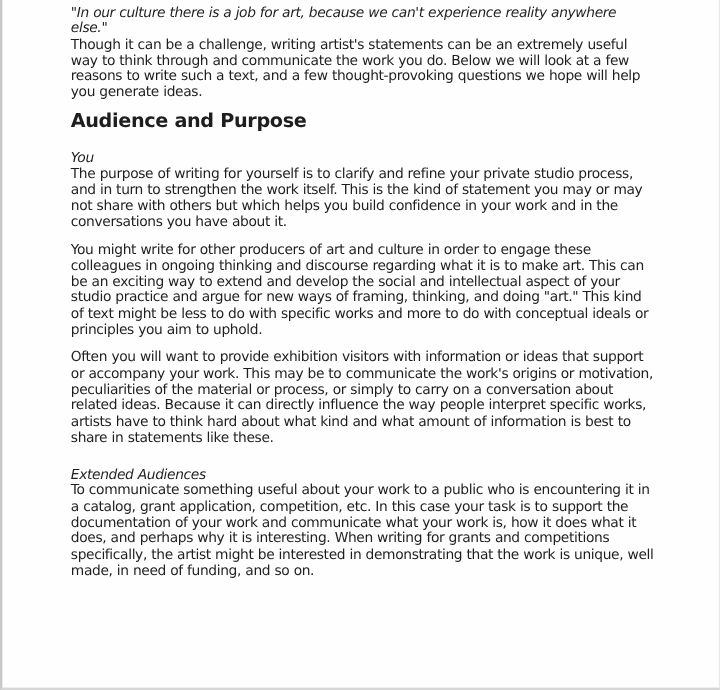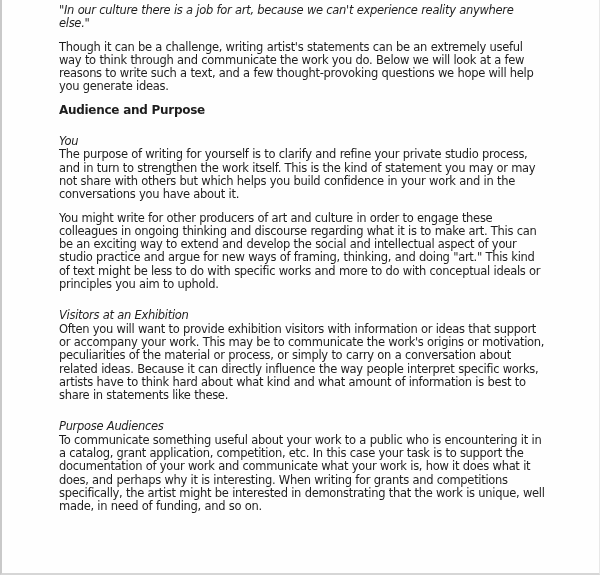--- a/index.html
+++ b/index.html
@@ -26,25 +26,25 @@
   }
   .txt {
     font-size: 11.5px;
     line-height: 13.3px;
     letter-spacing: -0.3px;
     word-spacing: 0.2px;
   }
   p { margin: 0; }
   .quote { font-style: italic; }
   .attribution { font-style: italic; }
-  .para { margin-top: 10px; }
+  .para { }
   .heading {
     margin-top: 10px;
     font-weight: bold;
-    font-size: 12px;
+    font-size: 16px;
   }
   .aud { margin-top: 10px; }
   .aud-title { font-style: italic; margin-top: 18px; }
 </style>
 </head>
 <body>
 
 <div class="page txt">
 
   <p class="quote">"In our culture there is a job for art, because we can't experience reality anywhere else."</p>
@@ -58,22 +58,21 @@
   <div class="aud">
     <p class="aud-title">You</p>
     <p class="aud-body">The purpose of writing for yourself is to clarify and refine your private studio process, and in turn to strengthen the work itself. This is the kind of statement you may or may not share with others but which helps you build confidence in your work and in the conversations you have about it.</p>
   </div>
 
   <div class="aud">
     <p class="aud-body">You might write for other producers of art and culture in order to engage these colleagues in ongoing thinking and discourse regarding what it is to make art. This can be an exciting way to extend and develop the social and intellectual aspect of your studio practice and argue for new ways of framing, thinking, and doing "art." This kind of text might be less to do with specific works and more to do with conceptual ideals or principles you aim to uphold.</p>
   </div>
 
   <div class="aud">
-    <p class="aud-title">Visitors at an Exhibition</p>
     <p class="aud-body">Often you will want to provide exhibition visitors with information or ideas that support or accompany your work. This may be to communicate the work's origins or motivation, peculiarities of the material or process, or simply to carry on a conversation about related ideas. Because it can directly influence the way people interpret specific works, artists have to think hard about what kind and what amount of information is best to share in statements like these.</p>
   </div>
 
   <div class="aud">
-    <p class="aud-title">Purpose Audiences</p>
+    <p class="aud-title">Extended Audiences</p>
     <p class="aud-body">To communicate something useful about your work to a public who is encountering it in a catalog, grant application, competition, etc. In this case your task is to support the documentation of your work and communicate what your work is, how it does what it does, and perhaps why it is interesting. When writing for grants and competitions specifically, the artist might be interested in demonstrating that the work is unique, well made, in need of funding, and so on.</p>
   </div>
 
 </div>
 
 </body></html>

